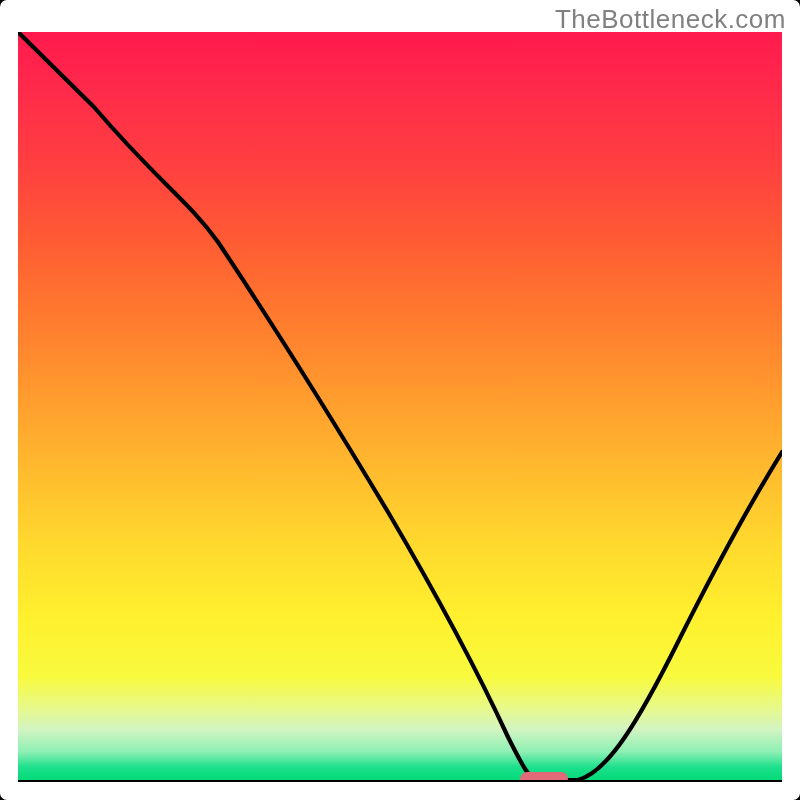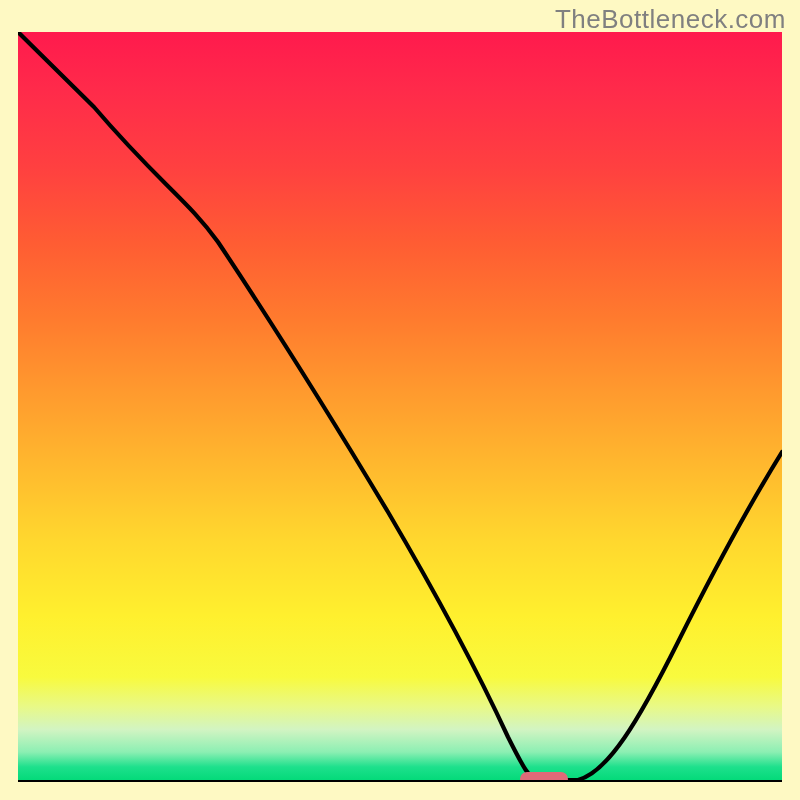--- a/index.html
+++ b/index.html
@@ -8,21 +8,22 @@
     width: 800px;
     height: 800px;
     background: #000;
     overflow: hidden;
     font-family: Arial, Helvetica, sans-serif;
   }
   .frame {
     position: relative;
     width: 800px;
     height: 800px;
-    background: #fef9c3;
+    background: #ffffff;
+    border-radius: 7px;
   }
   .watermark {
     position: absolute;
     top: 4px;
     right: 14px;
     color: #808080;
     font-size: 26px;
     font-weight: 500;
     letter-spacing: 0.5px;
   }

